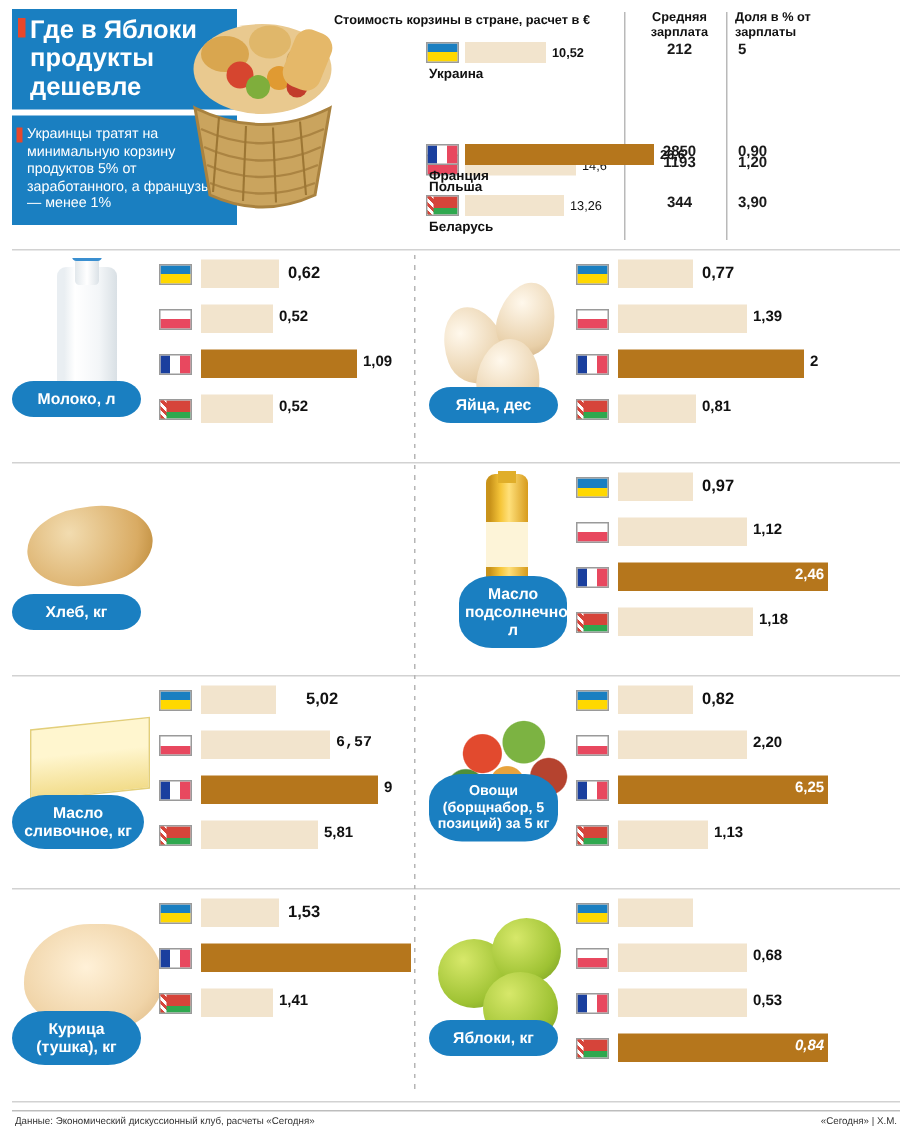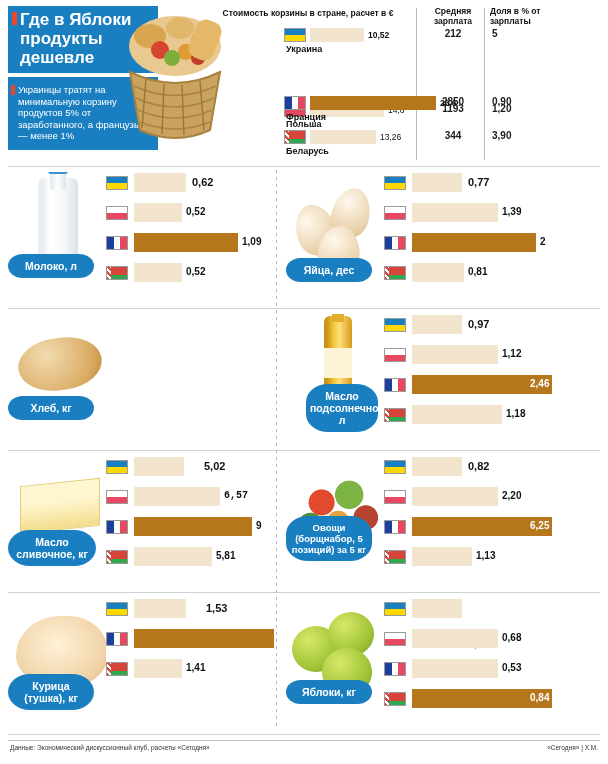--- a/index.html
+++ b/index.html
@@ -415,21 +415,21 @@
 
     <div class="cell" style="left:6px; top:430px;">
       <div class="photo">
         <div class="chicken"></div>
       </div>
       <div class="label" style="top:78px; width:86px;">Курица (тушка), кг</div>
       <div class="rows">
         <div class="prow">
           <span class="flag flag-ua"></span>
           <span class="bar light" style="width:52px;"></span>
-          <span class="pval big" style="left:86px;margin-left:14px;">1,53</span>
+          <span class="pval big" style="left:86px;">1,53</span>
         </div>
         <div class="prow">
           <span class="flag flag-fr"></span>
           <span class="bar dark" style="width:140px;"></span>
           <span class="pval inbar" style="left:144px;margin-top:15px;">4,28</span>
         </div>
         <div class="prow">
           <span class="flag flag-by"></span>
           <span class="bar light" style="width:48px;"></span>
           <span class="pval" style="left:80px;">1,41</span>
@@ -456,21 +456,21 @@
           <span class="pval" style="left:118px;">0,68</span>
         </div>
         <div class="prow">
           <span class="flag flag-fr"></span>
           <span class="bar light" style="width:86px;"></span>
           <span class="pval" style="left:118px;">0,53</span>
         </div>
         <div class="prow">
           <span class="flag flag-by"></span>
           <span class="bar dark" style="width:140px;"></span>
-          <span class="pval inbar" style="left:146px;">0,84</span>
+          <span class="pval inbar" style="left:146px;font-style:italic;">0,84</span>
         </div>
       </div>
     </div>
 
   </div>
 
   <div class="footer">
     <div class="line"></div>
     <div class="src">Данные: Экономический дискуссионный клуб, расчеты «Сегодня»</div>
     <div class="cr">«Сегодня» | Х.М.</div>

